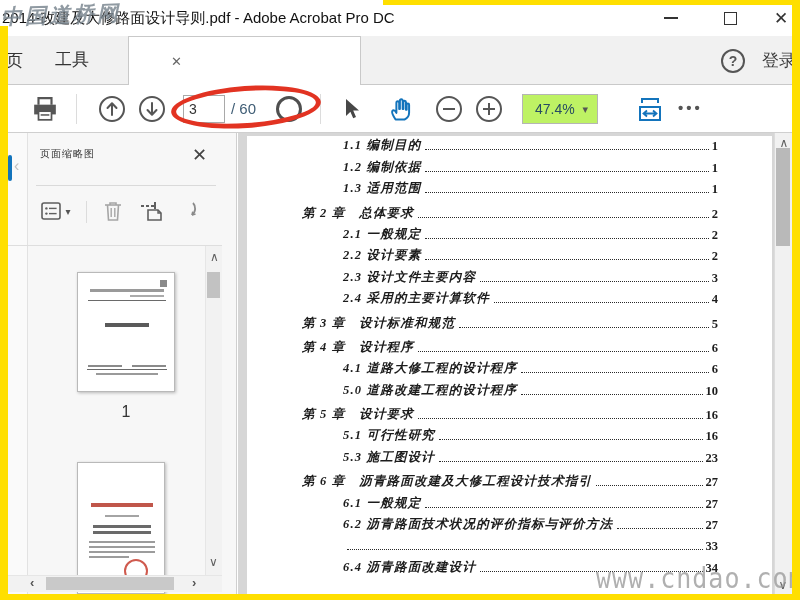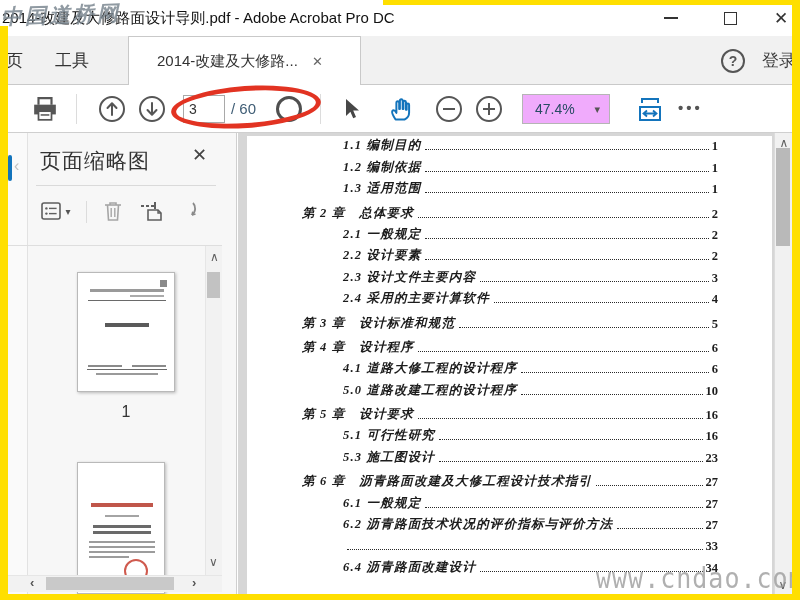--- a/index.html
+++ b/index.html
@@ -26,53 +26,53 @@
   .yb { background:#ffdf00; z-index:90; }
   .yb-top { left:383px; top:0; width:417px; height:5px; }
   .yb-right { left:792px; top:0; width:8px; height:600px; }
   .yb-bottom { left:0; top:594px; width:800px; height:6px; }
   .yb-left { left:0; top:26px; width:8px; height:574px; }
 
   
   .tabbar { left:0; top:36px; width:800px; height:49px; background:#f1f1f1; border-bottom:1px solid #c9c9c9; }
   .tab-plain { top:36px; height:49px; line-height:49px; font-size:17px; color:#333; }
   .tab-home { left:6px; }
-  .tab-tools { left:55px; }
+  .tab-tools { left:55px;font-family:Liberation Mono, monospace; }
   .tab-doc { left:128px; top:36px; width:233px; height:49px; background:#fff; border:1px solid #c9c9c9; border-bottom:none;
              display:flex; align-items:center; padding:0 10px 0 28px; z-index:2; }
   .tab-doc-label { font-size:15px; color:#333; white-space:nowrap; }
   .tab-doc-close { margin-left:14px; font-size:13px; color:#666; }
   .help-circle { left:721px; top:49px; width:24px; height:24px; border:2px solid #555; border-radius:50%;
                  display:flex; align-items:center; justify-content:center; font-size:14px; font-weight:bold; color:#555; }
   .sign-in { left:762px; top:36px; height:52px; line-height:49px; font-size:17px; color:#3a3a3a; white-space:nowrap; }
 
   
   .toolbar { left:0; top:85px; width:800px; height:48px; background:#fff; border-bottom:1px solid #cfcfcf; }
   .tb-item { top:85px; height:48px; display:flex; align-items:center; justify-content:center; }
   .tb-divider { top:94px; width:1px; height:30px; background:#dcdcdc; }
   .page-input { left:183px; top:95px; width:42px; height:28px; border:1px solid #a9a9a9; background:#fff;
                 font-size:14px; color:#333; padding-left:5px; font-family:"Liberation Sans", sans-serif; }
   .page-total { left:231px; top:85px; height:48px; line-height:48px; font-size:15px; color:#3f5d75; }
-  .zoom-box { left:522px; top:94px; width:88px; height:30px; border:1px solid #b5b5b5; background:#f0abfc;
+  .zoom-box { left:522px; top:94px; width:76px; height:30px; border:1px solid #b5b5b5; background:#bef264;
               display:flex; align-items:center; }
   .zoom-value { font-size:14px; color:#274b63; padding-left:12px; flex:1; }
   .zoom-caret { font-size:11px; color:#555; padding-right:9px; }
   .more-dots { left:678px; top:85px; height:48px; line-height:46px; font-size:15px; color:#555; letter-spacing:3px; font-weight:bold; }
   .prev-circle { left:276px; top:96px; width:26px; height:26px; border:3px solid #4f4f4f; border-radius:50%; }
 
   
   .red-ellipse { left:171px; top:86px; width:150px; height:42px; border:5px solid #e23322; border-radius:50%;
                  transform:rotate(-4deg); z-index:80; }
 
   
   .sidebar { left:8px; top:133px; width:229px; height:461px; background:#f7f7f7; border-right:1px solid #cfcfcf; }
   .side-strip { left:8px; top:133px; width:20px; height:461px; background:#fafafa; border-right:1px solid #e2e2e2; }
   .strip-pill { left:8px; top:155px; width:4px; height:26px; background:#1374bc; border-radius:2px; }
   .strip-collapse { left:14px; top:157px; font-size:16px; color:#c2c2c2; }
-  .panel-title { left:40px; top:147px; font-size:21px; color:#333; letter-spacing:1px; }
+  .panel-title { left:40px; top:147px; font-size:10px; color:#333; letter-spacing:1px; }
   .panel-close { left:192px; top:144px; font-size:18px; color:#444; }
   .panel-div1 { left:36px; top:185px; width:180px; height:1px; background:#dadada; }
   .panel-icon { top:198px; width:26px; height:26px; display:flex; align-items:center; justify-content:center; }
   .panel-div2 { left:86px; top:201px; width:1px; height:22px; background:#dcdcdc; }
   .panel-div3 { left:8px; top:245px; width:214px; height:1px; background:#dedede; }
   .opt-caret { font-size:10px; color:#555; margin-left:2px; }
 
   
   .thumb { background:#fff; border:1px solid #b9b9b9; box-shadow:1px 1px 3px rgba(0,0,0,.25); overflow:hidden; }
   .thumb1 { left:77px; top:272px; width:98px; height:120px; }
@@ -122,21 +122,20 @@
     <div class="abs winbtn" style="left:762px;width:38px;">
         <span class="close-glyph">✕</span>
       </div>
   </div>
   <div class="abs wm-tl">中国道桥网</div>
 
   <div class="abs tabbar"></div>
   <div class="abs tab-plain tab-home">页</div>
   <div class="abs tab-plain tab-tools">工具</div>
   <div class="abs tab-doc">
-    <span class="tab-doc-label">2014-改建及大修路...</span>
     <span class="tab-doc-close">✕</span>
   </div>
   <div class="abs help-circle">
       <span>?</span>
     </div>
   <div class="abs sign-in">登录</div>
 
   <div class="abs toolbar"></div>
 
   <div class="abs tb-item" style="left:28px;width:34px;">

